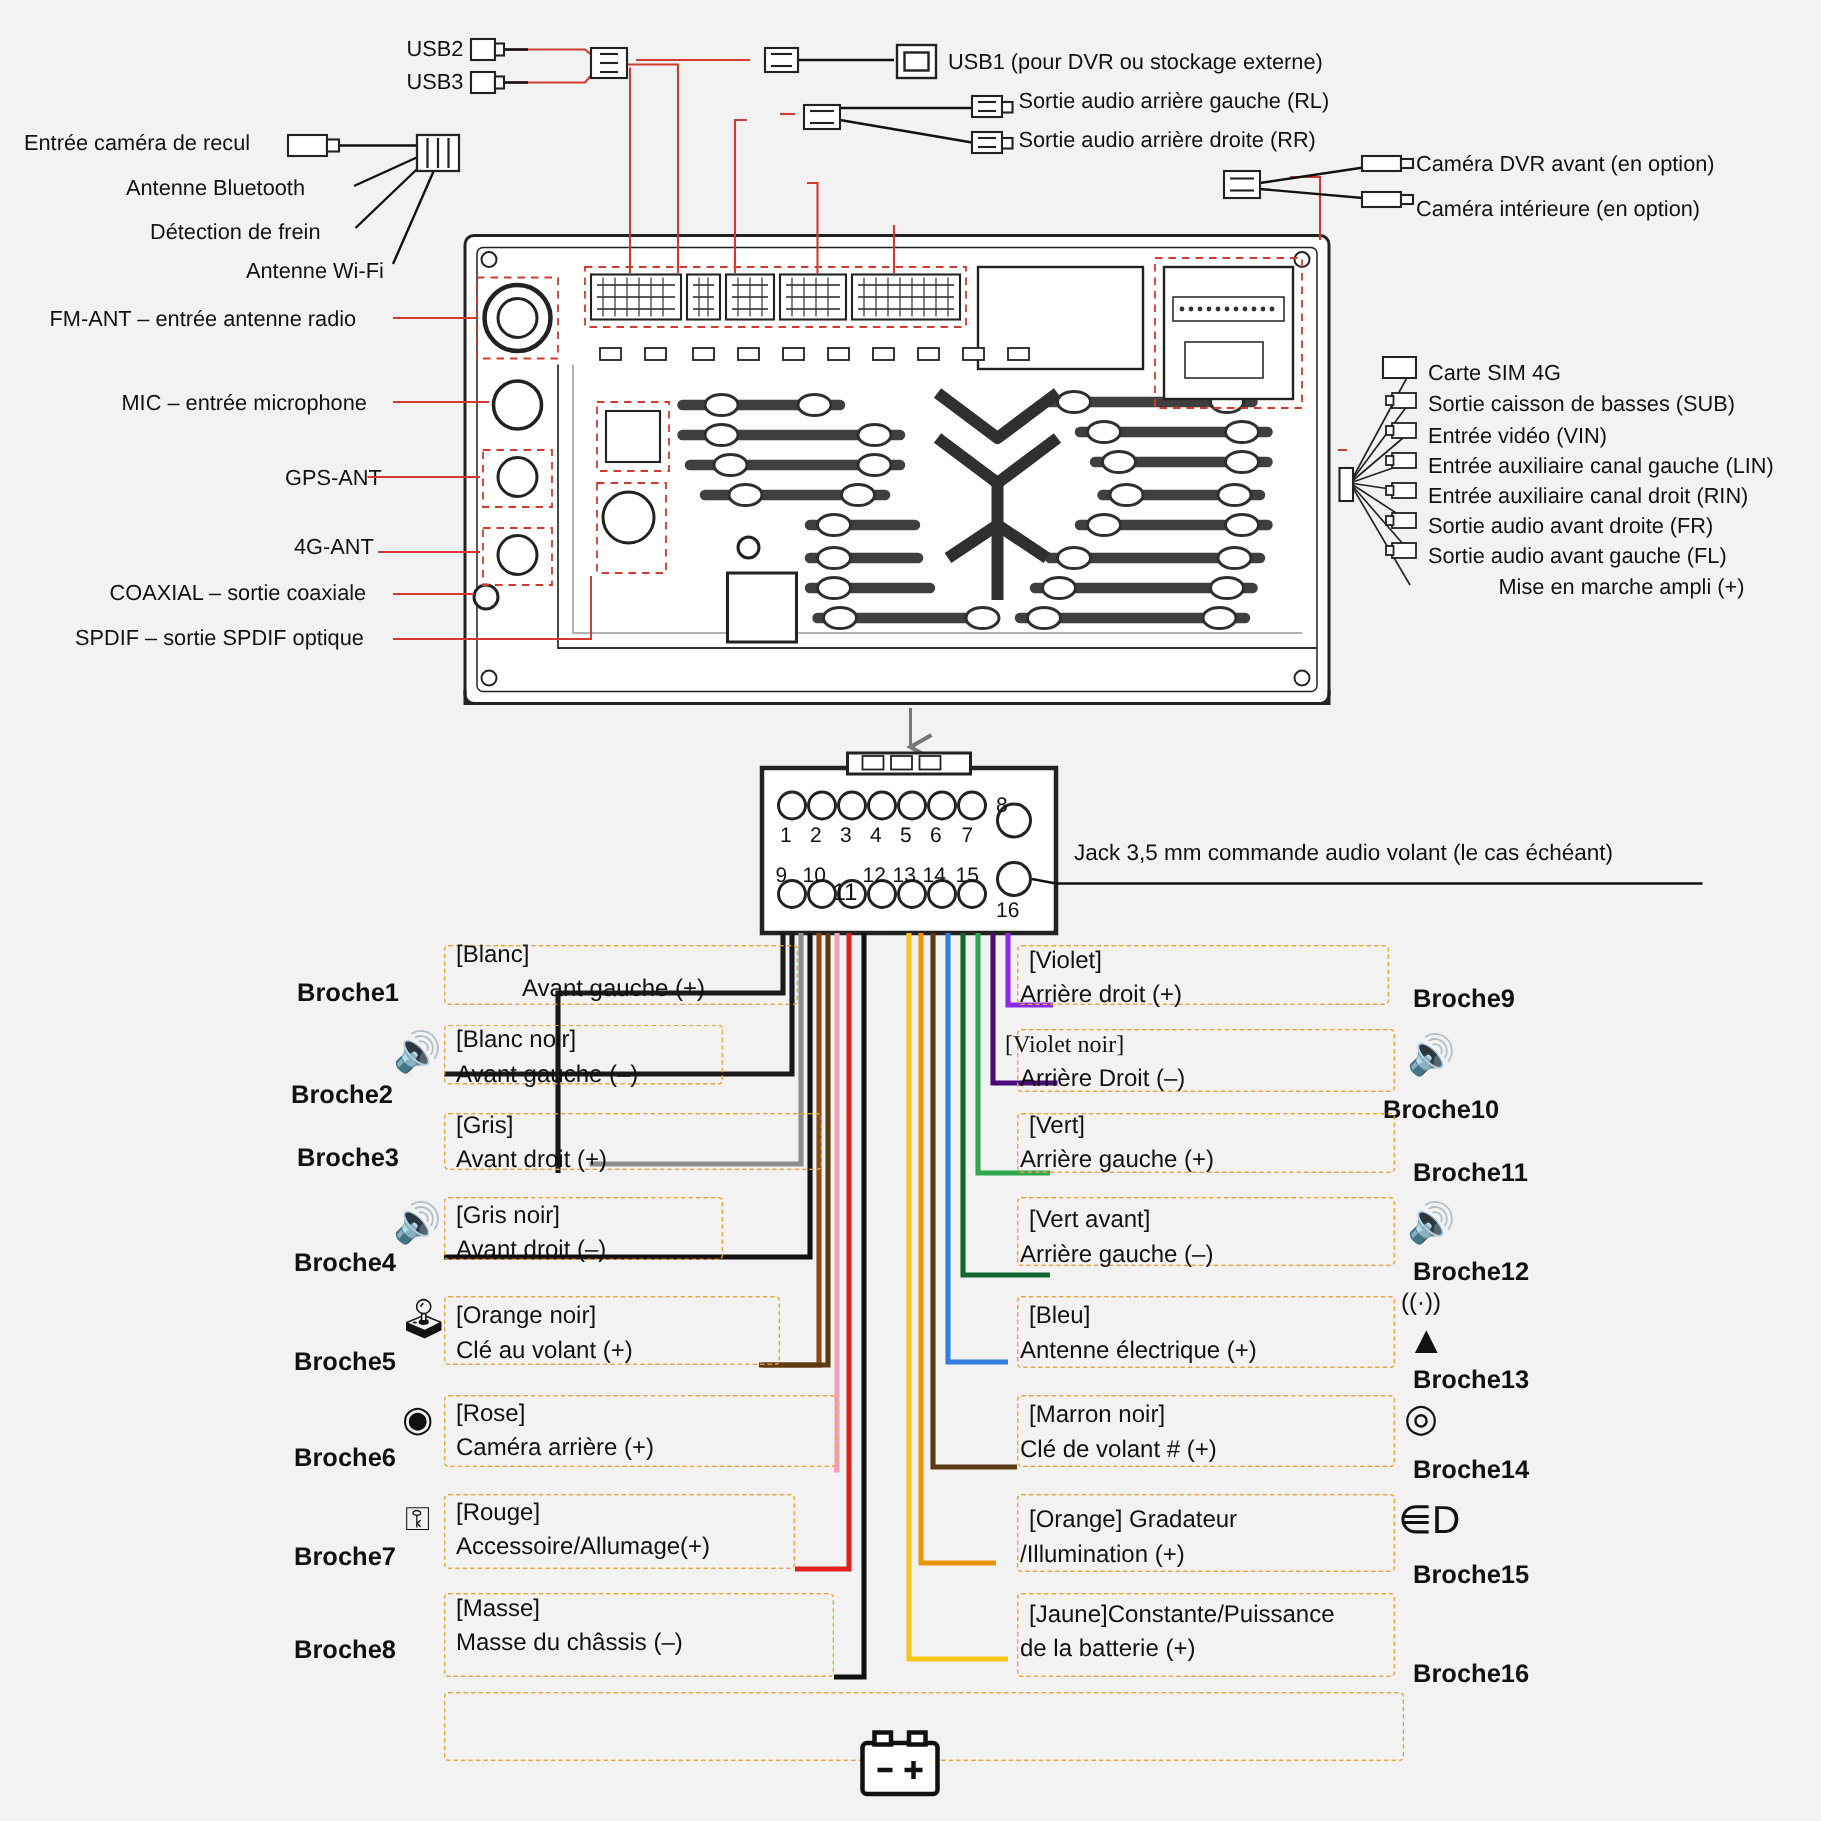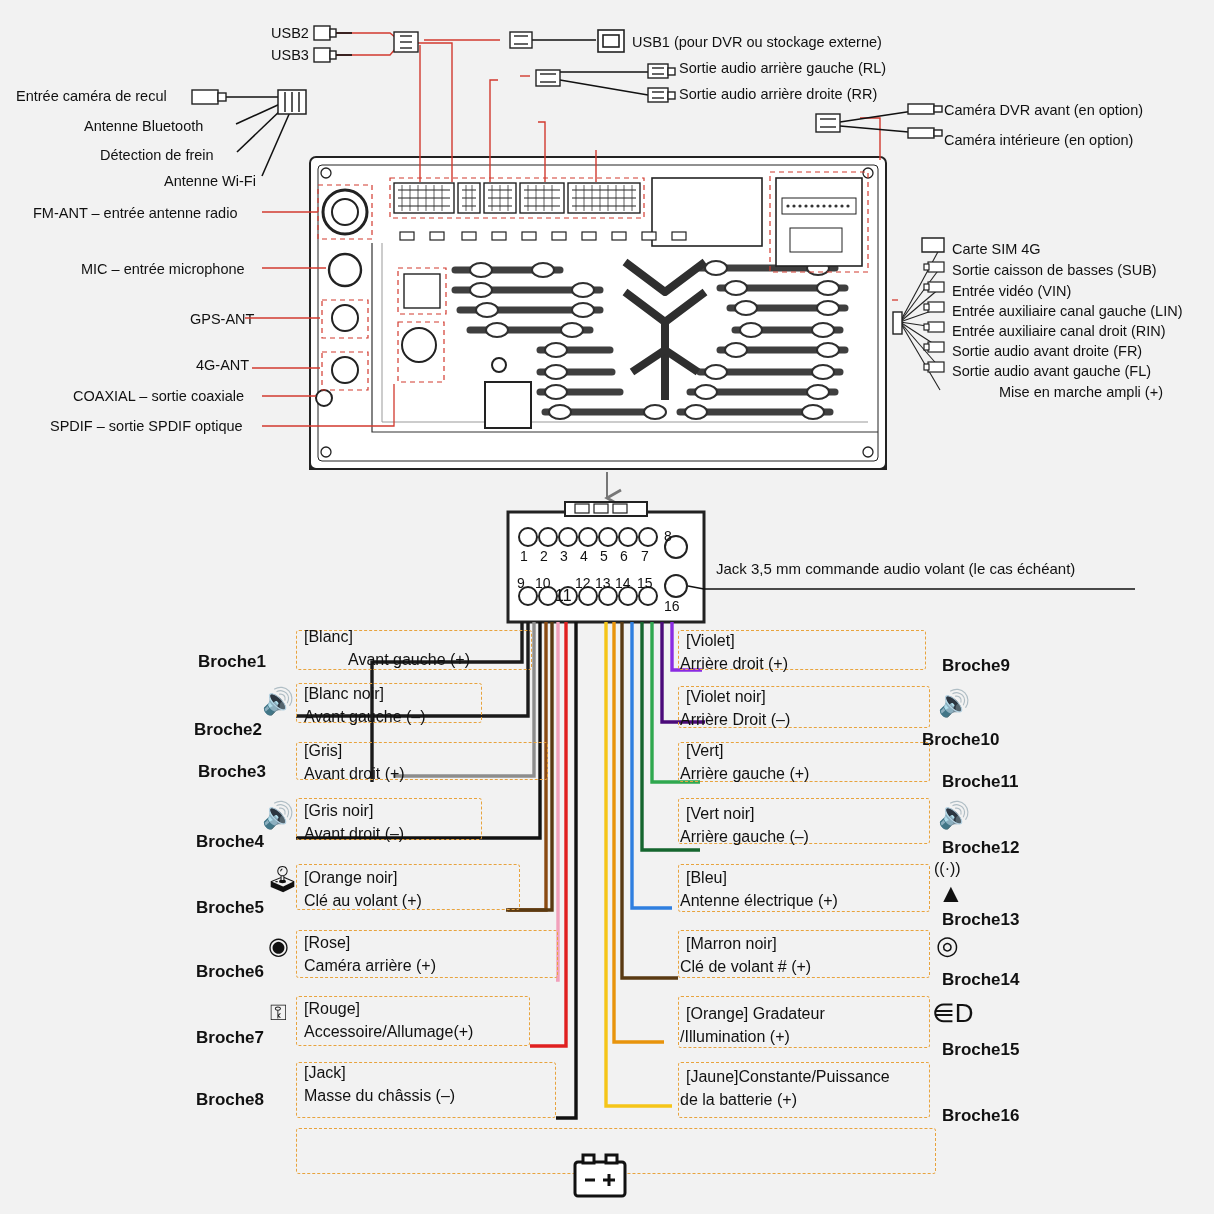--- a/index.html
+++ b/index.html
@@ -495,45 +495,45 @@
 <div class="abs txt2" style="left:304px;top:957px;">Caméra arrière (+)</div>
 
 <div class="wirebox" style="left:296px;top:996px;width:234px;height:50px;"></div>
 <div class="abs pin" style="left:196px;top:1028px;">Broche7</div>
 <div class="abs" style="left:270px;top:1000px;font-size:22px;">⚿</div>
 <div class="abs txt2" style="left:304px;top:1000px;">[Rouge]</div>
 <div class="abs txt2" style="left:304px;top:1023px;">Accessoire/Allumage(+)</div>
 
 <div class="wirebox" style="left:296px;top:1062px;width:260px;height:56px;"></div>
 <div class="abs pin" style="left:196px;top:1090px;">Broche8</div>
-<div class="abs txt2" style="left:304px;top:1064px;">[Jack]</div>
+<div class="abs txt2" style="left:304px;top:1064px;">[Masse]</div>
 <div class="abs txt2" style="left:304px;top:1087px;">Masse du châssis (–)</div>
 
 <div class="wirebox" style="left:296px;top:1128px;width:640px;height:46px;"></div>
 
 <div class="wirebox" style="left:678px;top:630px;width:248px;height:40px;"></div>
 <div class="abs pin" style="left:942px;top:656px;">Broche9</div>
 <div class="abs txt2" style="left:686px;top:632px;">[Violet]</div>
 <div class="abs txt2" style="left:680px;top:655px;">Arrière droit (+)</div>
 
 <div class="wirebox" style="left:678px;top:686px;width:252px;height:42px;"></div>
 <div class="abs pin" style="left:922px;top:730px;">Broche10</div>
 <div class="abs" style="left:938px;top:688px;font-size:26px;">🔊</div>
-<div class="abs txt2" style="left:686px;top:688px;">[Violet noir]</div>
+<div class="abs txt2" style="left:670px;top:688px;font-family:Liberation Serif, serif;">[Violet noir]</div>
 <div class="abs txt2" style="left:680px;top:711px;">Arrière Droit (–)</div>
 
 <div class="wirebox" style="left:678px;top:742px;width:252px;height:40px;"></div>
 <div class="abs pin" style="left:942px;top:772px;">Broche11</div>
 <div class="abs txt2" style="left:686px;top:742px;">[Vert]</div>
 <div class="abs txt2" style="left:680px;top:765px;">Arrière gauche (+)</div>
 
 <div class="wirebox" style="left:678px;top:798px;width:252px;height:46px;"></div>
 <div class="abs pin" style="left:942px;top:838px;">Broche12</div>
 <div class="abs" style="left:938px;top:800px;font-size:26px;">🔊</div>
-<div class="abs txt2" style="left:686px;top:805px;">[Vert noir]</div>
+<div class="abs txt2" style="left:686px;top:805px;">[Vert avant]</div>
 <div class="abs txt2" style="left:680px;top:828px;">Arrière gauche (–)</div>
 
 <div class="wirebox" style="left:678px;top:864px;width:252px;height:48px;"></div>
 <div class="abs pin" style="left:942px;top:910px;">Broche13</div>
 <div class="abs" style="left:934px;top:860px;font-size:16px;">((·))</div>
 <div class="abs" style="left:938px;top:878px;font-size:26px;">▲</div>
 <div class="abs txt2" style="left:686px;top:869px;">[Bleu]</div>
 <div class="abs txt2" style="left:680px;top:892px;">Antenne électrique (+)</div>
 
 <div class="wirebox" style="left:678px;top:930px;width:252px;height:48px;"></div>

